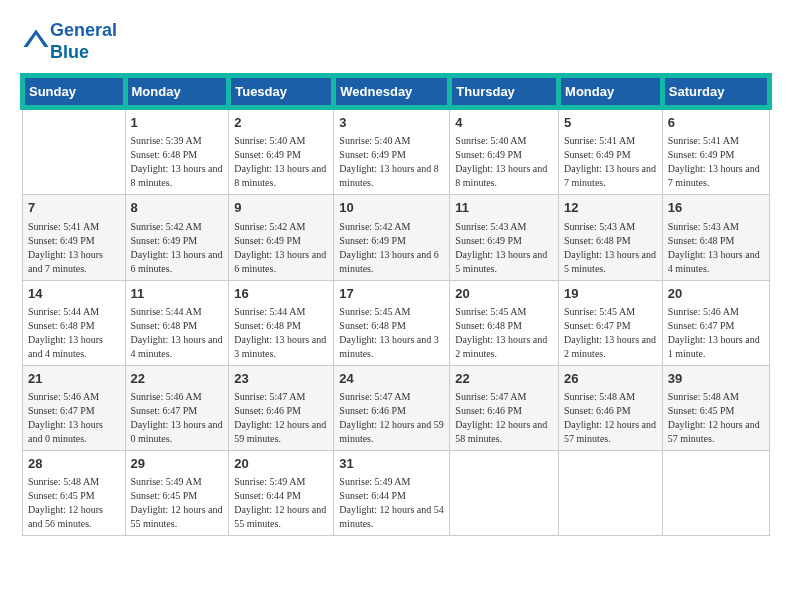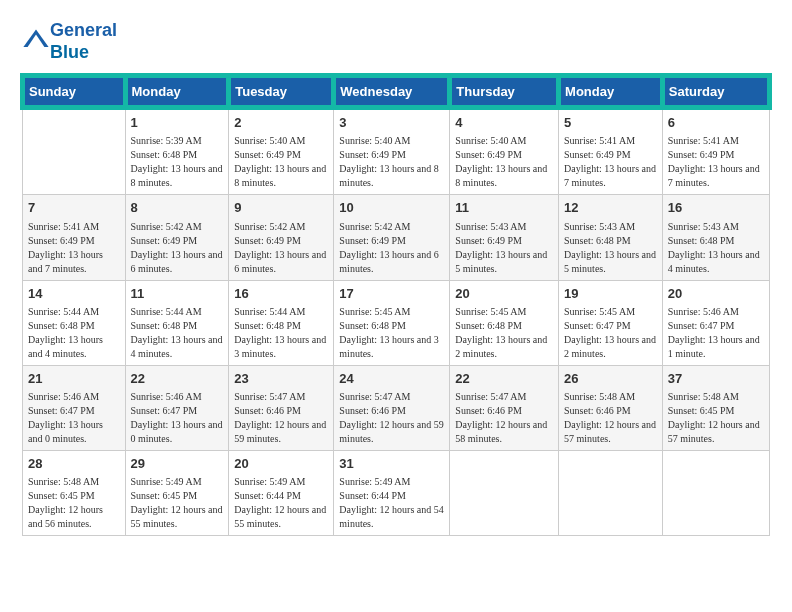--- a/index.html
+++ b/index.html
@@ -238,21 +238,21 @@
         </td>
         <td>
           <div class="day-number">22</div>
           <div class="day-info">Sunrise: 5:47 AM<br>Sunset: 6:46 PM<br>Daylight: 12 hours and 58 minutes.</div>
         </td>
         <td>
           <div class="day-number">26</div>
           <div class="day-info">Sunrise: 5:48 AM<br>Sunset: 6:46 PM<br>Daylight: 12 hours and 57 minutes.</div>
         </td>
         <td>
-          <div class="day-number">37</div>
+          <div class="day-number">39</div>
           <div class="day-info">Sunrise: 5:48 AM<br>Sunset: 6:45 PM<br>Daylight: 12 hours and 57 minutes.</div>
         </td>
       </tr>
       <tr>
         <td>
           <div class="day-number">28</div>
           <div class="day-info">Sunrise: 5:48 AM<br>Sunset: 6:45 PM<br>Daylight: 12 hours and 56 minutes.</div>
         </td>
         <td>
           <div class="day-number">29</div>

